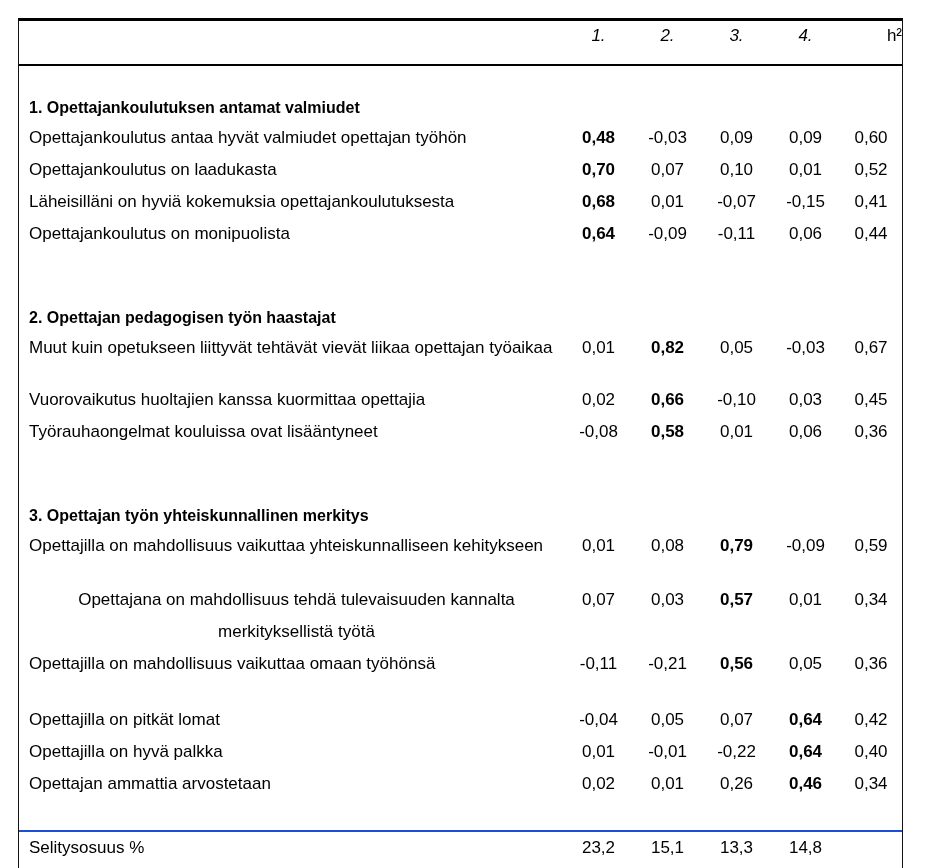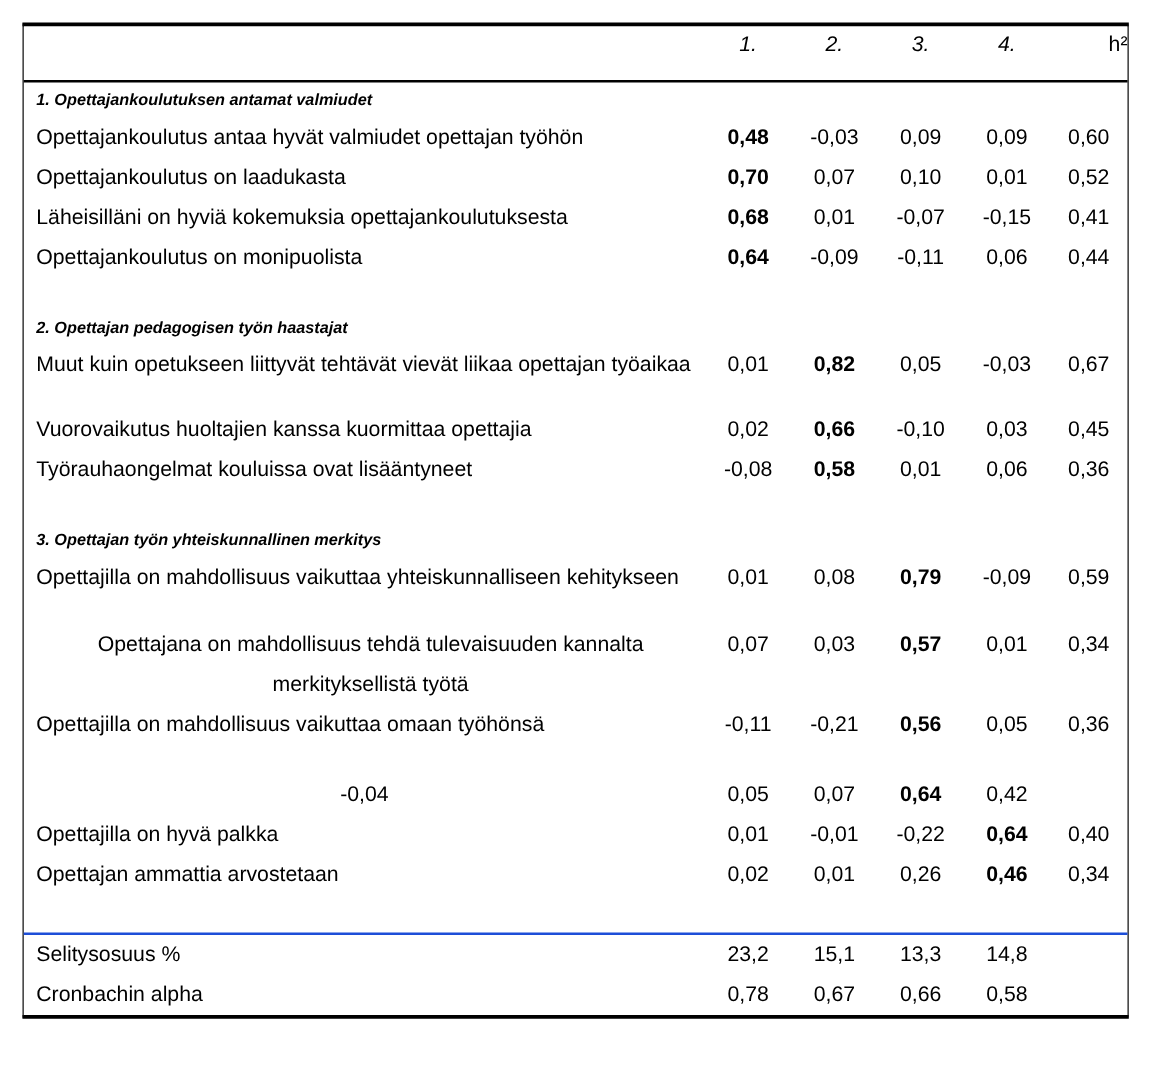--- a/index.html
+++ b/index.html
@@ -41,23 +41,23 @@
     padding-top: 2px;
   }
   .thead .tr { height: 41px; line-height: 26px; align-items: start; font-size: 17px; }
   .hdr { font-style: italic; }
   .hdr.h2 { font-style: normal; text-align: right; }
   .heading-row {
     height: 28px;
     line-height: 28px;
     padding-left: 10px;
     font-weight: bold;
-    font-style: italic;
-    font-size: 13px;
+    font-size: 16px;
     white-space: nowrap;
+    margin-top: 28px;
   }
   .tall { height: 64px; line-height: 32px; align-items: start; }
   .tall .td { align-self: start; }
   .two-line div { height: 32px; line-height: 32px; text-align: center; }
   .sp20 { height: 20px; } .sp22 { height: 22px; } .sp24 { height: 24px; }
   .sp26 { height: 26px; } .sp30 { height: 30px; }
   .tfoot { border-top: 2px solid #1d4ed8; }
 </style>
 </head>
 <body>
@@ -182,20 +182,21 @@
         <div class="td num">-0,21</div>
         <div class="td num b">0,56</div>
         <div class="td num">0,05</div>
         <div class="td num">0,36</div>
       </div>
 
       <div class="sp24"></div>
 
 
       <div class="tr">
+        <div class="td label">Opettajilla on pitkät lomat</div>
         <div class="td num">-0,04</div>
         <div class="td num">0,05</div>
         <div class="td num">0,07</div>
         <div class="td num b">0,64</div>
         <div class="td num">0,42</div>
       </div>
 
       <div class="tr">
         <div class="td label">Opettajilla on hyvä palkka</div>
         <div class="td num">0,01</div>

